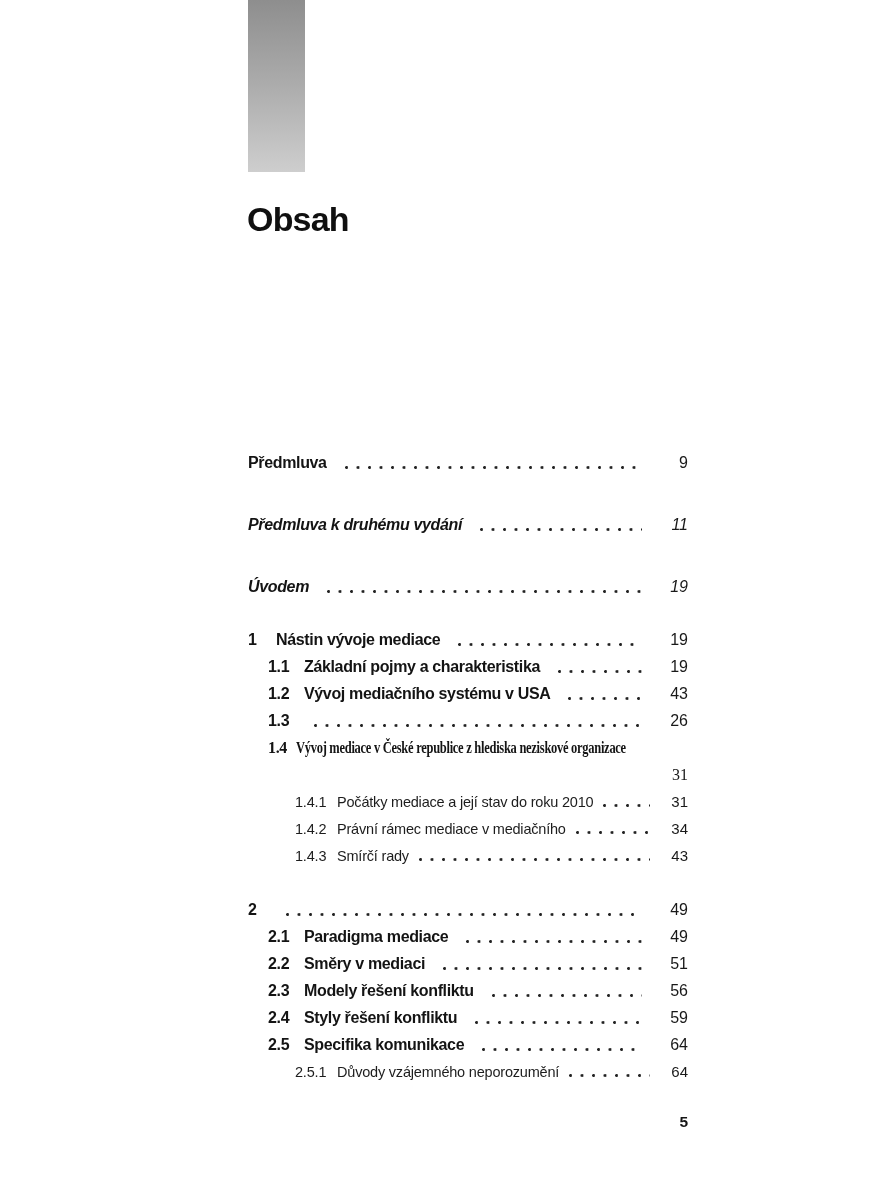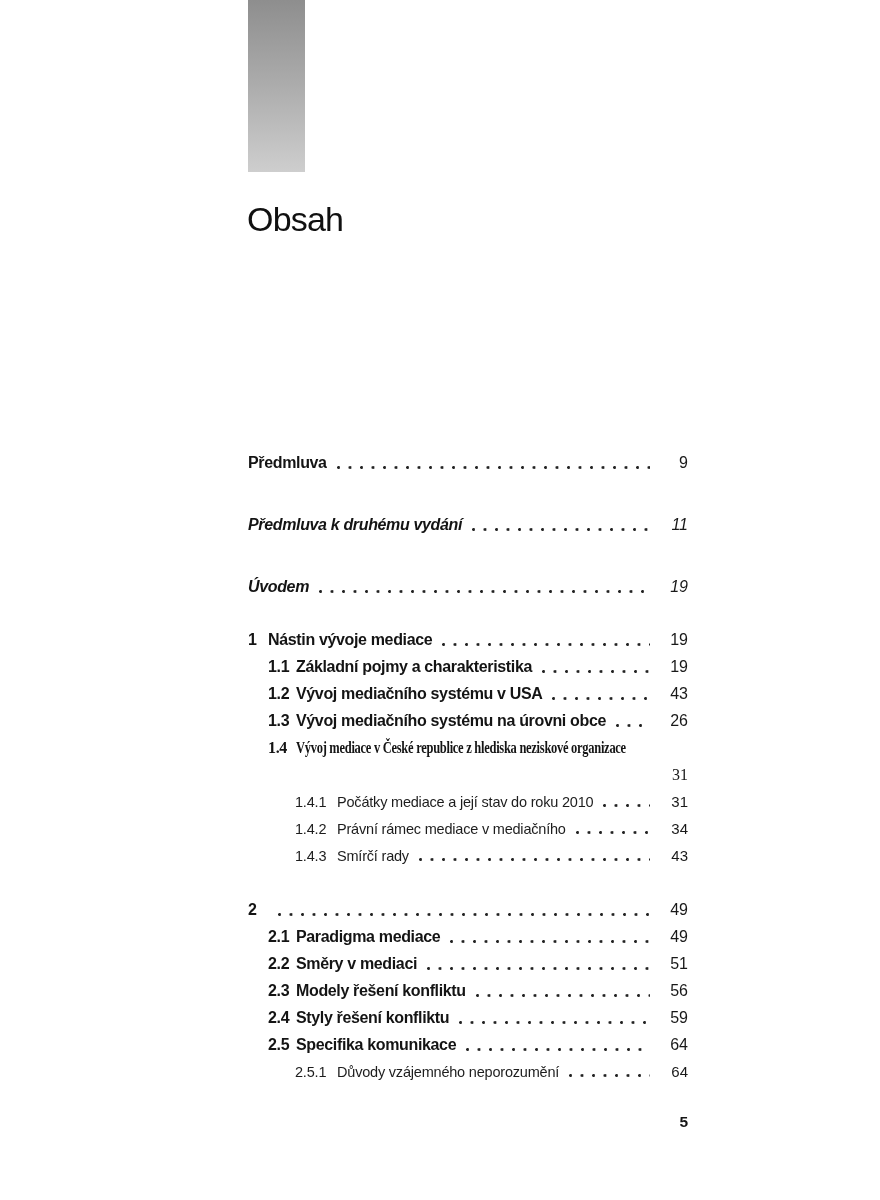--- a/index.html
+++ b/index.html
@@ -27,21 +27,21 @@
     background: linear-gradient(180deg, #8e8e8e 0%, #ababab 48%, #cecece 100%);
   }
 
   
   .title {
     position: absolute;
     left: 247px;
     top: 200px;
     margin: 0;
     font-size: 34px;
-    font-weight: normal;
+    font-weight: bold;
     letter-spacing: -0.8px;
     color: #101010;
   }
 
   
   .toc {
     position: absolute;
     left: 248px;
     top: 449px;
     width: 440px;
@@ -51,20 +51,21 @@
     align-items: center;
     height: 27px;
   }
   .gap28 { margin-top: 35px; font-style: italic; }
   .gap26 { margin-top: 26px; }
   .gap27 { margin-top: 27px; }
 
   .lvl0, .lvl1, .lvl2 {
     font-size: 16px;
     letter-spacing: -0.35px;
+    gap: 8px;
   }
   .lvl0 .label,
   .lvl1 .label, .lvl1 .num,
   .lvl2 .label, .lvl2 .num {
     font-weight: bold;
   }
   .num { flex: none; }
   .lvl1 .num { width: 20px; }
   .lvl2 { padding-left: 20px; }
   .lvl2 .num { width: 28px; }
@@ -186,21 +187,20 @@
 
     <div class="row lvl2">
       <span class="num">1.2</span>
       <span class="label">Vývoj mediačního systému v USA</span>
       <div class="leader"></div>
       <span class="pg">43</span>
     </div>
 
     <div class="row lvl2">
       <span class="num">1.3</span>
-      <span class="label">Vývoj mediačního systému na úrovni obce</span>
       <div class="leader"></div>
       <span class="pg">26</span>
     </div>
 
     <div class="row lvl2 wrap-entry">
       <div class="line1">
         <span class="num">1.4</span>
         <span class="label">Vývoj mediace v České republice z hlediska neziskové organizace</span>
       </div>
       <div class="line2">

